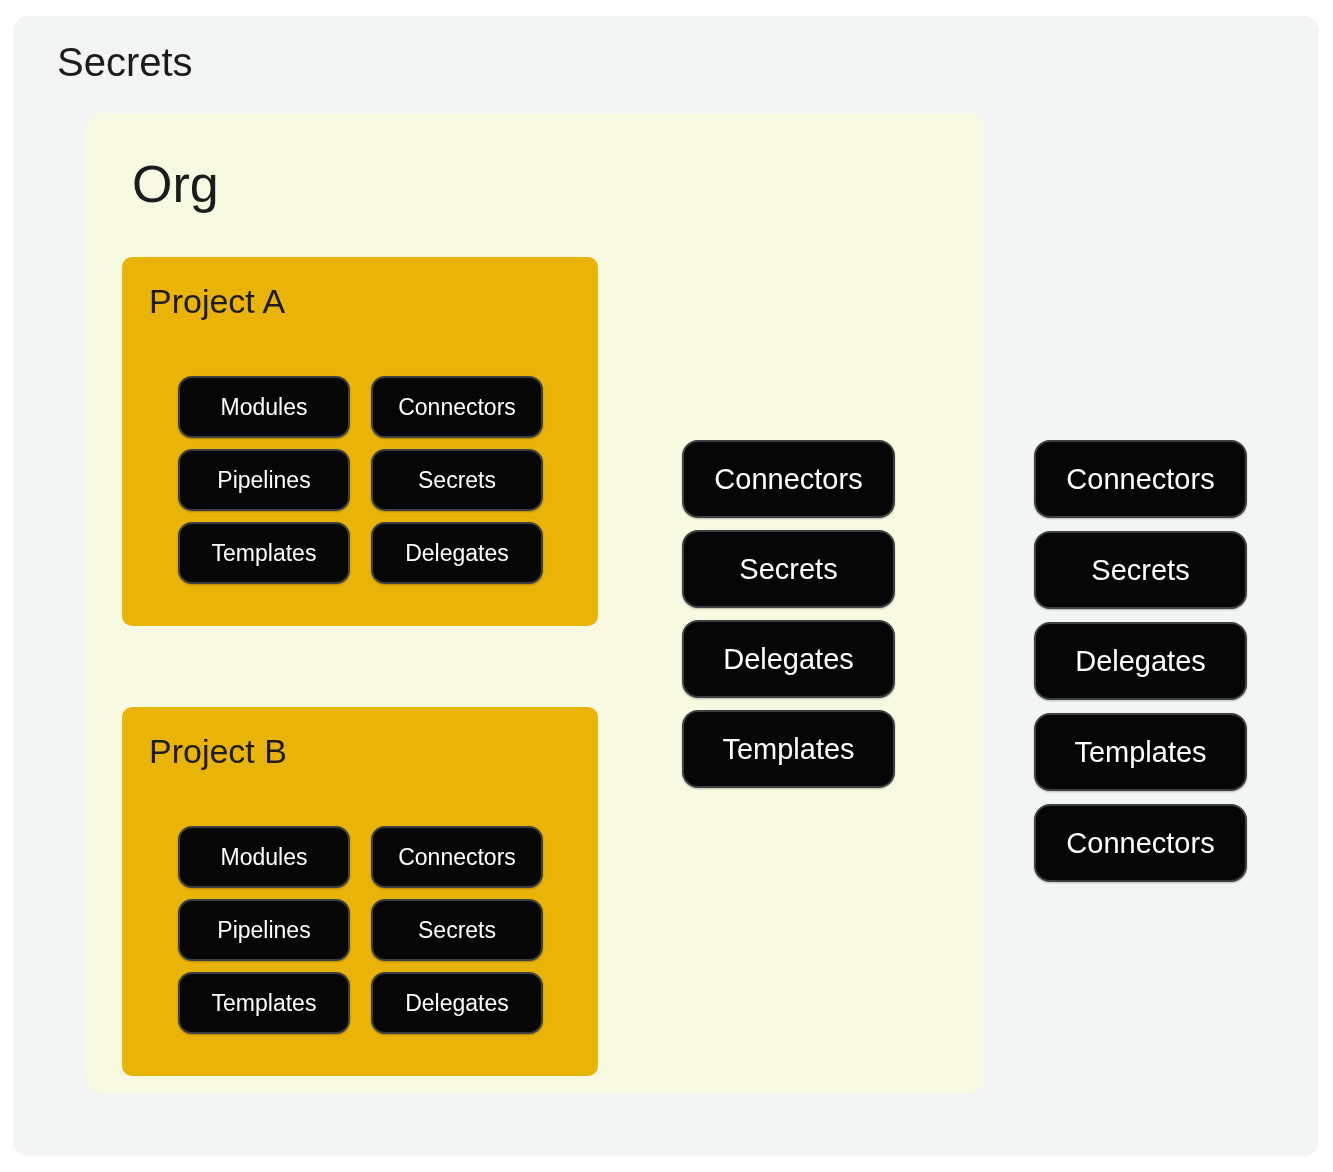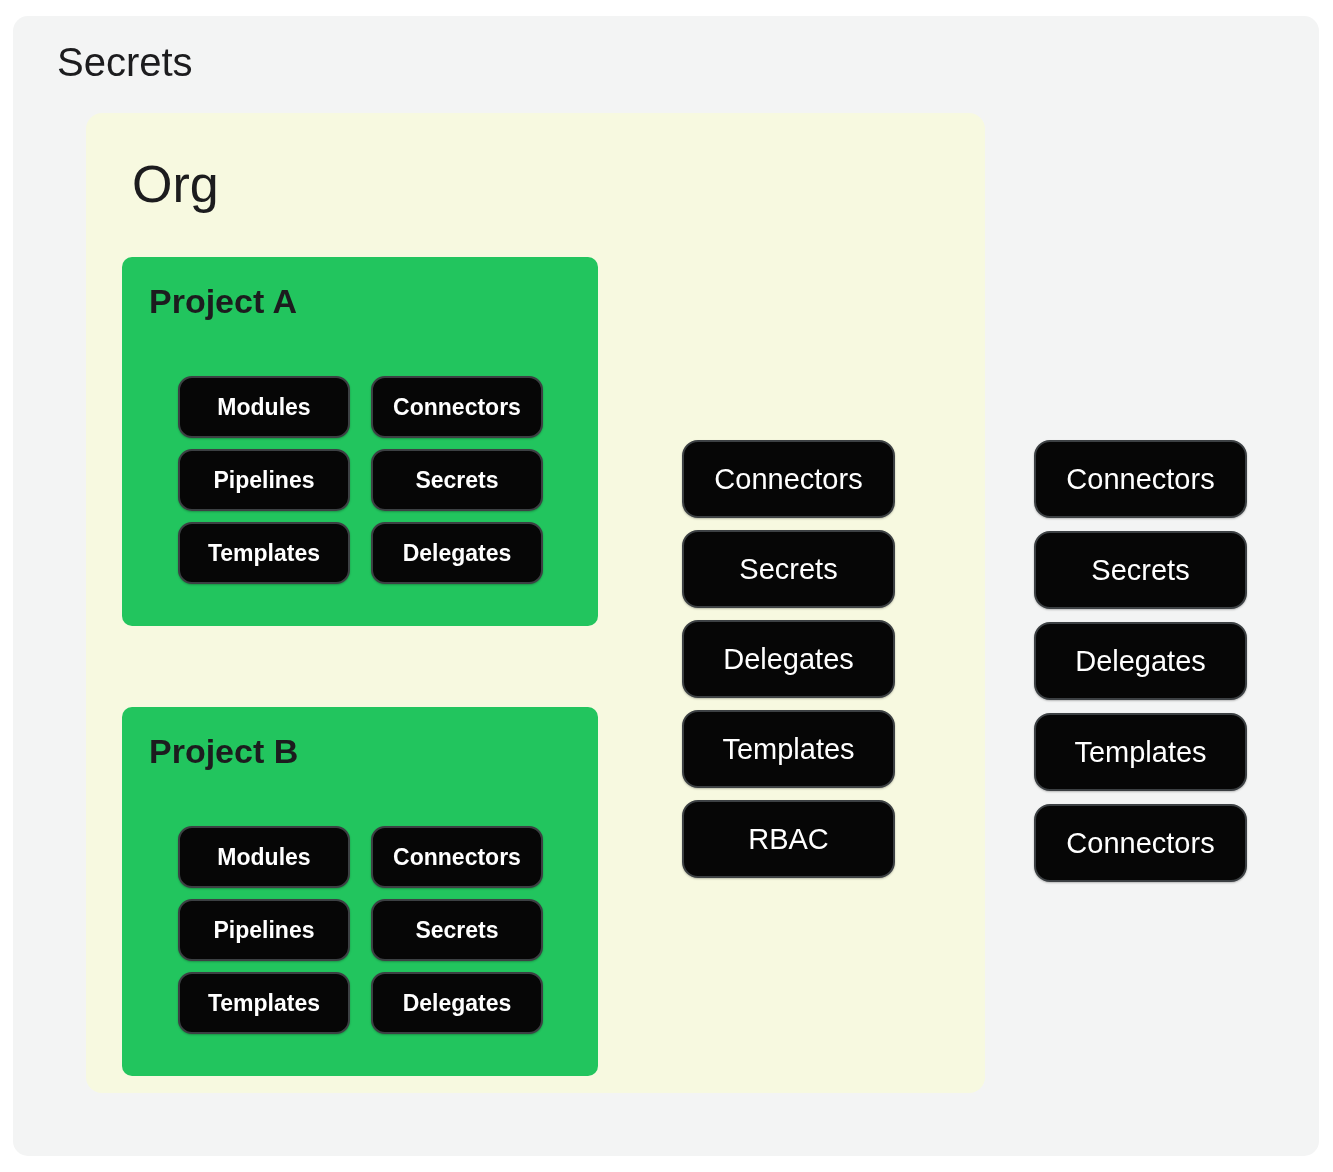--- a/index.html
+++ b/index.html
@@ -37,23 +37,22 @@
     position: absolute;
     left: 46px; top: 42px;
     font-size: 52px;
     line-height: 1.15;
     color: #1c1c1e;
     white-space: nowrap;
   }
   .project-box {
     position: absolute;
     width: 476px; height: 369px;
-    background: #22c55e;
+    background: #eab308;
     border-radius: 10px;
-    font-weight: bold;
   }
   .project-a { left: 36px; top: 144px; }
   .project-b { left: 36px; top: 594px; }
   .project-title {
     position: absolute;
     left: 27px; top: 25px;
     font-size: 34px;
     line-height: 1.15;
     color: #1c1c1e;
     white-space: nowrap;
@@ -131,21 +130,20 @@
           <div class="pill pill-sm">Templates</div>
           <div class="pill pill-sm">Delegates</div>
         </div>
       </div>
 
       <div class="pill-col org-pill-col">
         <div class="pill pill-lg">Connectors</div>
         <div class="pill pill-lg">Secrets</div>
         <div class="pill pill-lg">Delegates</div>
         <div class="pill pill-lg">Templates</div>
-        <div class="pill pill-lg">RBAC</div>
       </div>
 
     </div>
 
     <div class="pill-col account-pill-col">
       <div class="pill pill-lg">Connectors</div>
       <div class="pill pill-lg">Secrets</div>
       <div class="pill pill-lg">Delegates</div>
       <div class="pill pill-lg">Templates</div>
       <div class="pill pill-lg">Connectors</div>

